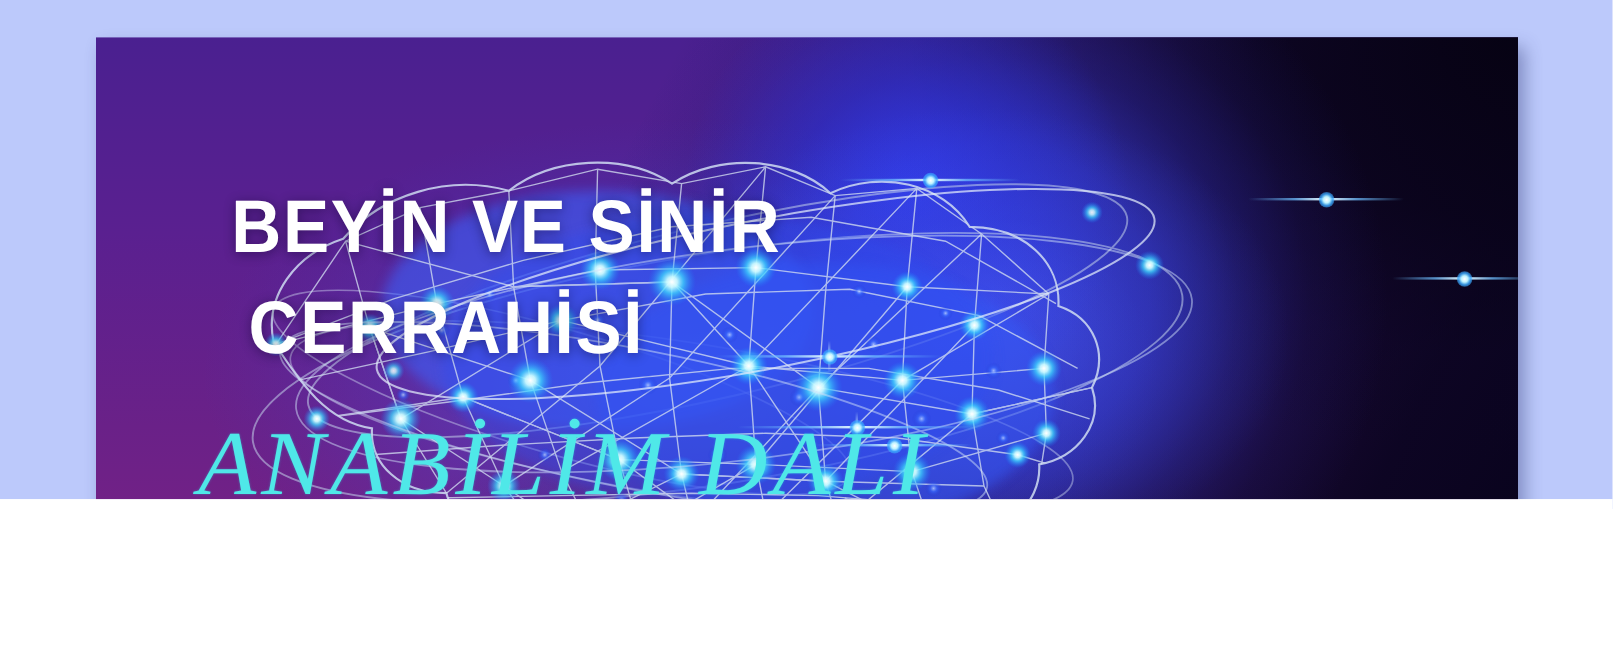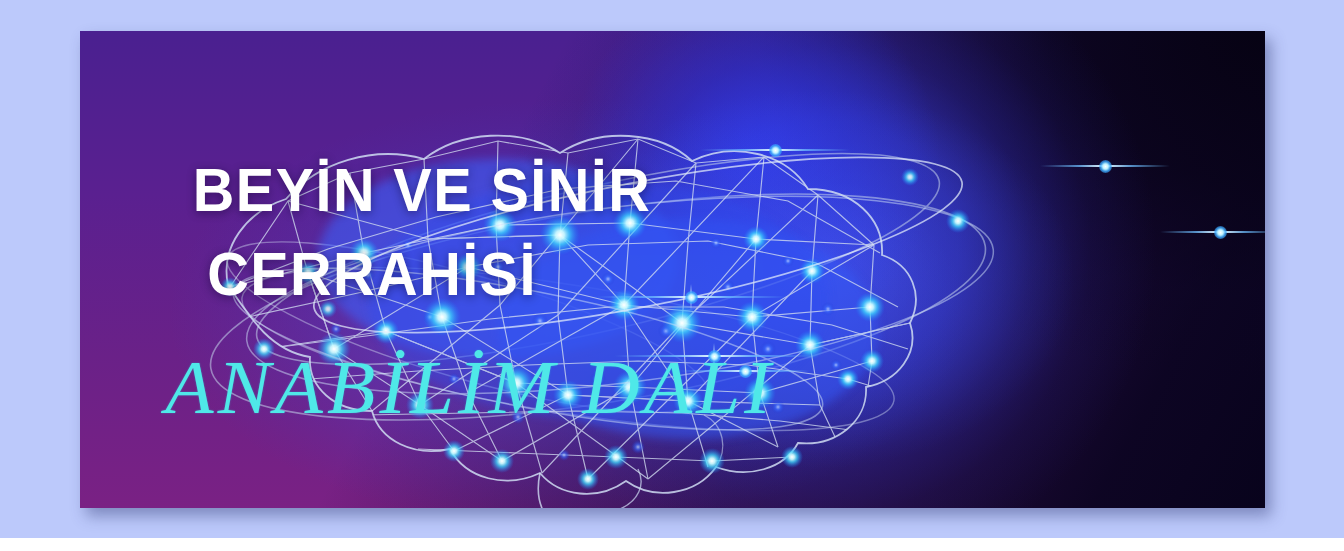--- a/index.html
+++ b/index.html
@@ -3,21 +3,21 @@
 <meta charset="utf-8">
 <style>
   html, body {
     margin: 0;
     padding: 0;
     background: #ffffff;
   }
   #page {
     position: relative;
     width: 1344px;
-    height: 551px;
+    height: 416px;
     overflow: hidden;
     background: #ffffff;
     font-family: "Liberation Sans", sans-serif;
   }
   
   #mat {
     position: absolute;
     left: 0; top: 0;
     width: 1344px;
     height: 538px;

